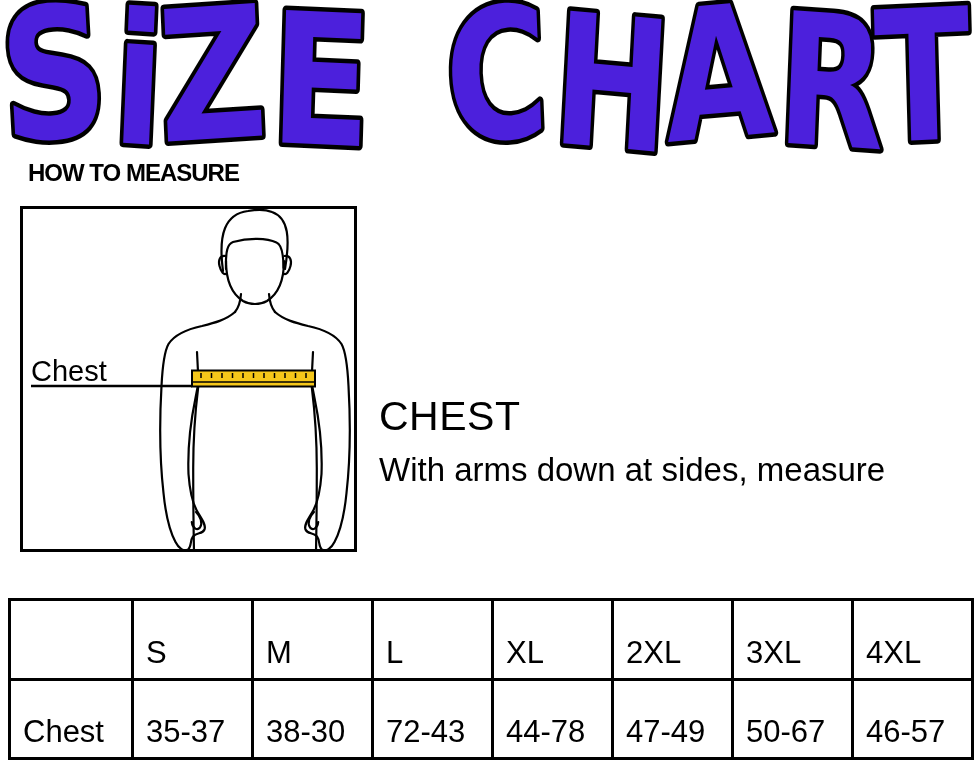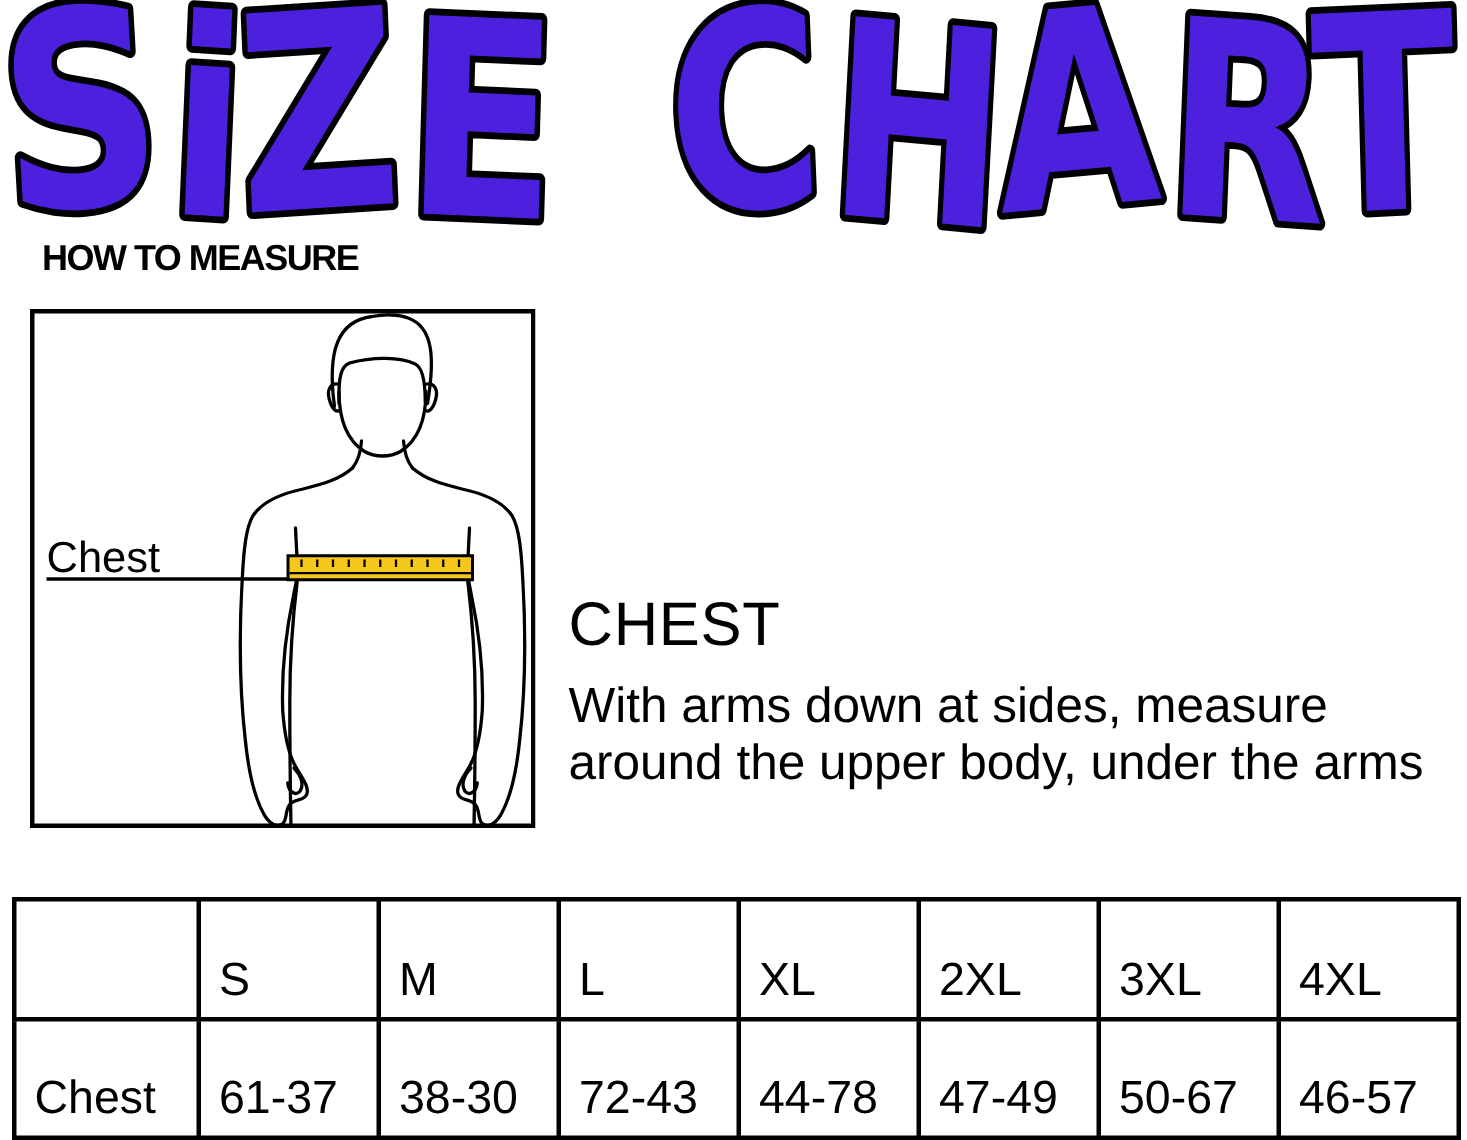--- a/index.html
+++ b/index.html
@@ -113,21 +113,20 @@
     </g>
 
     <path d="M 11 180 L 172 180" stroke="#000" stroke-width="2.4" fill="none"></path>
     <text x="11" y="175" class="fig-label-text" fill="#000">Chest</text>
   </svg>
 </div>
 
 <div class="abs chest-h">CHEST</div>
 <div class="abs para">
   <div>With arms down at sides, measure</div>
-  <div>around the upper body, under the arms</div>
 </div>
 
 <table class="size-table">
   <colgroup>
     <col class="c-first">
       <col class="c-size">
       <col class="c-size">
       <col class="c-size">
     <col class="c-size">
       <col class="c-size">
@@ -140,21 +139,21 @@
     <td>S</td>
     <td>M</td>
     <td>L</td>
     <td>XL</td>
     <td>2XL</td>
     <td>3XL</td>
     <td>4XL</td>
   </tr>
   <tr class="data">
     <td>Chest</td>
-    <td>61-37</td>
+    <td>35-37</td>
     <td>38-30</td>
     <td>72-43</td>
     <td>44-78</td>
     <td>47-49</td>
     <td>50-67</td>
     <td>46-57</td>
   </tr>
 </tbody>
   </table>
 

